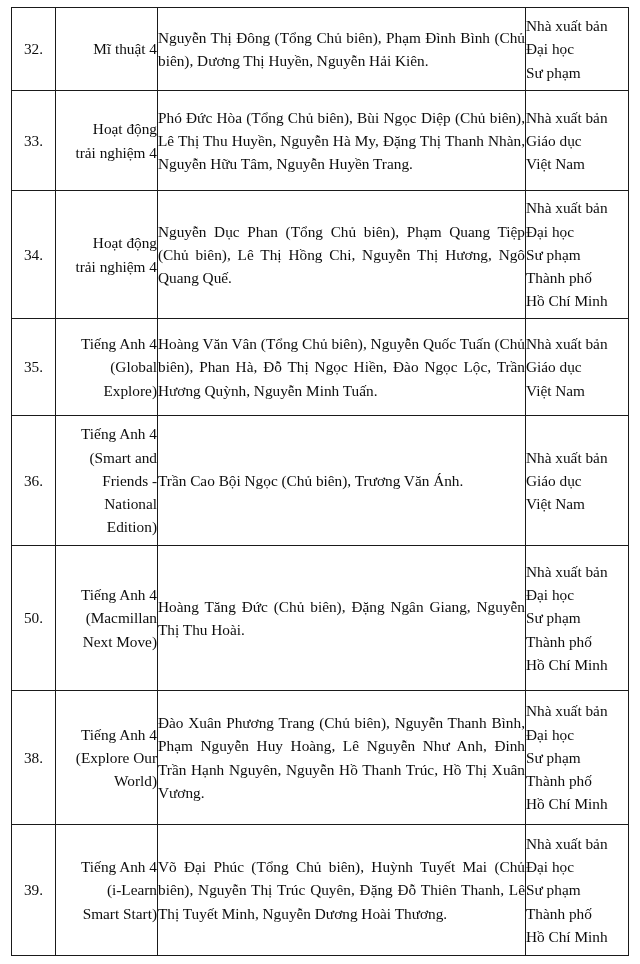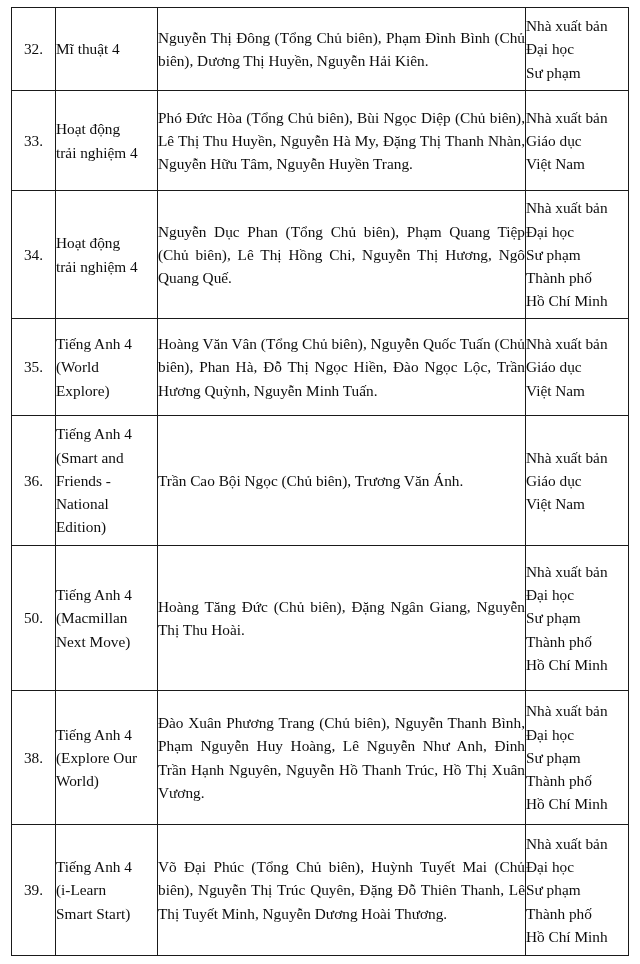--- a/index.html
+++ b/index.html
@@ -47,21 +47,21 @@
   col.c-authors { width: 368px; }
   col.c-pub     { width: 103px; }
 
   td.no {
     text-align: center;
     vertical-align: middle;
     font-size: 15px;
   }
 
   td.title {
-    text-align: left;
+    text-align: right;
     vertical-align: middle;
     padding: 2px 3px;
   }
 
   td.authors {
     text-align: justify;
     text-align-last: left;
     vertical-align: middle;
     padding: 4px 7px 4px 7px;
     hyphens: none;
@@ -124,21 +124,21 @@
             <span class="ln">Đại học</span>
             <span class="ln">Sư phạm</span>
             <span class="ln">Thành phố</span>
             <span class="ln">Hồ Chí Minh</span>
           </td>
         </tr>
         <tr style="height: 97px;">
           <td class="no">35.</td>
           <td class="title">
             <span class="ln">Tiếng Anh 4</span>
-            <span class="ln">(World</span>
+            <span class="ln">(Global</span>
             <span class="ln">Explore)</span>
           </td>
           <td class="authors">Hoàng Văn Vân (Tổng Chủ biên), Nguyễn Quốc Tuấn (Chủ biên), Phan Hà, Đỗ Thị Ngọc Hiền, Đào Ngọc Lộc, Trần Hương Quỳnh, Nguyễn Minh Tuấn.</td>
           <td class="pub">
             <span class="ln">Nhà xuất bản</span>
             <span class="ln">Giáo dục</span>
             <span class="ln">Việt Nam</span>
           </td>
         </tr>
         <tr style="height: 130px;">

